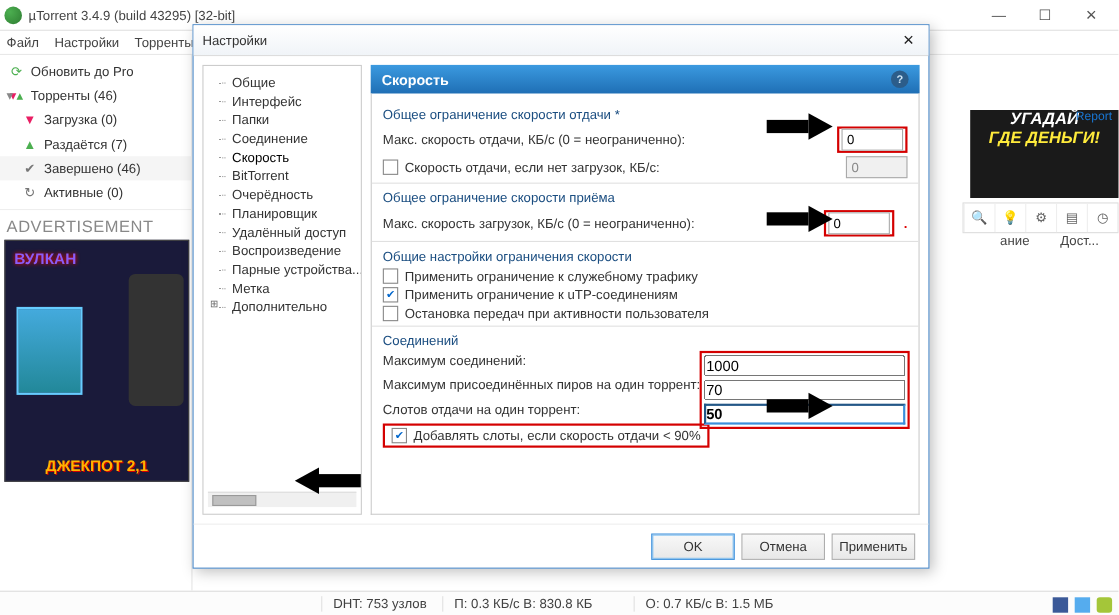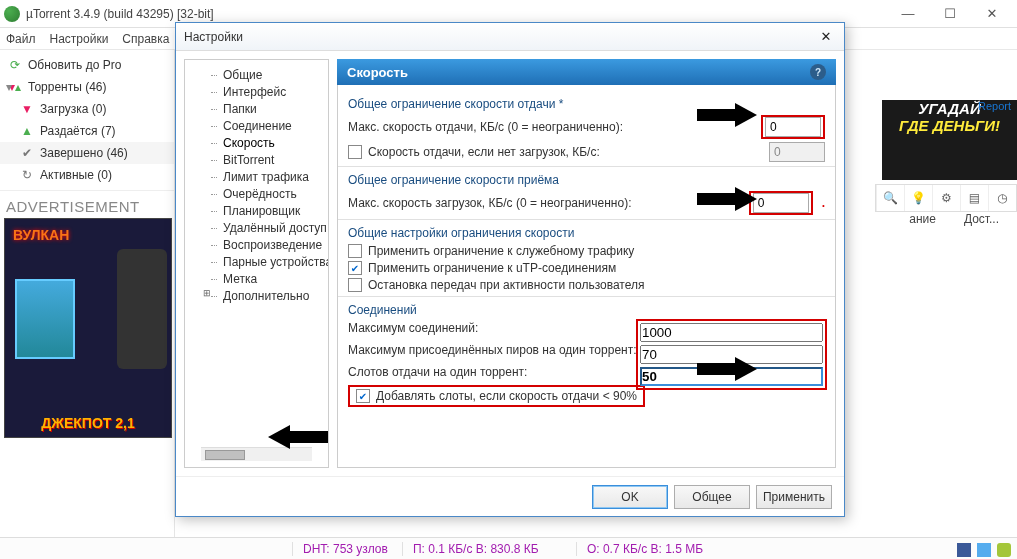--- a/index.html
+++ b/index.html
@@ -23,21 +23,21 @@
 .side-item .expand-icon { position:absolute; left:4px; width:10px; text-align:center; color:#888; }
 .side-item.selected { background: #f5f5f5; }
 .si-icon { width: 14px; height: 14px; display: inline-flex; align-items: center; justify-content: center; }
 .dl-arrow { color: #e91e63; }
 .up-arrow { color: #4caf50; }
 .check-icon { color: #777; }
 .refresh-icon { color: #777; }
 
 .ad-label { font-size: 15px; color: #888; padding: 3px 6px; letter-spacing: 0.5px; }
 .ad-box { width: 168px; height: 220px; margin-left: 4px; background: #1a1a3a; border: 1px solid #444; position: relative; overflow: hidden; }
-.ad-logo { position:absolute; top:8px; left:8px; color:#f97316; font-weight:bold; font-size:14px; text-shadow:0 0 4px #ff0000; }
+.ad-logo { position:absolute; top:8px; left:8px; color:#8b5cf6; font-weight:bold; font-size:14px; text-shadow:0 0 4px #ff0000; }
 .ad-char { position:absolute; right:4px; top:30px; width:50px; height:120px; background:#333; border-radius:6px; }
 .ad-safe { position:absolute; left:10px; top:60px; width:60px; height:80px; background:linear-gradient(#4ad,#289); border:2px solid #6cf; }
 .ad-jack { position:absolute; bottom:6px; left:0; right:0; text-align:center; color:#ffb300; font-weight:bold; font-size:14px; text-shadow:1px 1px 0 #c00; }
 
 .content { flex: 1; position: relative; }
 
 
 .right-ad { position: absolute; right: 0; top: 50px; width: 135px; height: 80px; background: #1a1a1a; display:flex; flex-direction:column; align-items:center; justify-content:flex-start; color:#fff; font-weight:bold; font-size:15px; font-style:italic; }
 .right-ad div:last-child { color:#ffeb3b; }
 
@@ -49,21 +49,21 @@
 
 
 .tabs-row { position:absolute; right:0; top:162px; display:flex; gap:28px; padding-right:18px; font-size:12px; color:#444; }
 
 
 .dialog { position: absolute; left: 175px; top: 22px; width: 670px; height: 495px; background: #fff; border: 1px solid #4a88c7; box-shadow: 3px 3px 12px rgba(0,0,0,0.25); z-index: 5; }
 .dlg-title { height: 28px; background: linear-gradient(#fff,#f0f4f8); border-bottom: 1px solid #ddd; display: flex; align-items: center; padding: 0 8px; font-size: 12px; }
 .dlg-title .t { flex:1; }
 .dlg-close { width:20px; height:20px; display:flex; align-items:center; justify-content:center; color:#222; font-size:13px; }
 .dlg-body { display: flex; height: calc(100% - 28px - 40px); padding: 8px; gap: 8px; }
-.dlg-tree { width: 145px; border: 1px solid #ccc; background: #fff; padding: 6px 16px; overflow: hidden; position:relative; display:flex; flex-direction:column; }
+.dlg-tree { width: 145px; border: 1px solid #ccc; background: #fff; padding: 6px 4px; overflow: hidden; position:relative; display:flex; flex-direction:column; }
 .dlg-tree ul { list-style: none; flex:1; }
 .dlg-tree li { font-size: 12px; padding: 1.5px 0 1.5px 22px; position: relative; white-space: nowrap; cursor: default; }
 .dlg-tree li::before { content: ""; position: absolute; left: 10px; top: 50%; width: 6px; border-top: 1px dotted #999; }
 .dlg-tree li.sel { color: #000; }
 .dlg-tree li.exp::after { content:"⊞"; position:absolute; left:2px; top:1px; font-size:9px; color:#666; }
 .dlg-tree .hscroll { height:14px; background:#f0f0f0; border-top:1px solid #ddd; display:flex; align-items:center; }
 .dlg-tree .hscroll .thumb { width:40px; height:10px; background:#c0c0c0; margin-left:4px; border:1px solid #999; }
 
 .dlg-right { flex: 1; display: flex; flex-direction: column; }
 .dlg-hdr { height: 26px; background: linear-gradient(#3b9ae0,#1f6fb5); color: #fff; font-weight: bold; display: flex; align-items: center; padding: 0 10px; font-size: 13px; }
@@ -83,21 +83,21 @@
 .arrow { position: absolute; width: 60px; height: 24px; z-index: 6; }
 .arrow .shaft { position:absolute; left:0; top:6px; width:38px; height:12px; background:#000; }
 .arrow .head { position:absolute; right:0; top:0; width:0; height:0; border-top:12px solid transparent; border-bottom:12px solid transparent; border-left:22px solid #000; }
 .arrow.mirror { transform: scaleX(-1); }
 
 .dlg-btns { height: 40px; display: flex; align-items: center; justify-content: flex-end; gap: 6px; padding: 0 12px; border-top:1px solid #eee; }
 .btn { min-width: 76px; height: 24px; border: 1px solid #adadad; background: linear-gradient(#f8f8f8,#e8e8e8); font-size: 12px; display:flex; align-items:center; justify-content:center; cursor:default; }
 .btn.def { border-color:#3a8edb; box-shadow:0 0 0 1px #8ec7f2 inset; }
 
 
-.statusbar { position:absolute; left:0; right:0; bottom:0; height:22px; border-top:1px solid #ddd; display:flex; align-items:center; font-size:12px; color:#a21caf; padding:0 8px; gap:4px; background:#fcfcfc; }
+.statusbar { position:absolute; left:0; right:0; bottom:0; height:22px; border-top:1px solid #ddd; display:flex; align-items:center; font-size:12px; color:#404040; padding:0 8px; gap:4px; background:#fcfcfc; }
 .statusbar .seg { padding:0 10px; border-left:1px solid #e0e0e0; }
 .statusbar .seg:first-child { border-left:none; flex:0 0 280px; }
 .sb-icons { position:absolute; right:6px; bottom:2px; display:flex; gap:6px; }
 .sb-icons span { width:14px; height:14px; display:inline-block; }
 .sb-f { background:#3b5998; }
 .sb-t { background:#55acee; }
 .sb-a { background:#a4c639; border-radius:3px; }
 
 </style>
 </head>
@@ -107,21 +107,21 @@
   <div class="app-icon"></div>
   <div class="title">µTorrent 3.4.9  (build 43295) [32-bit]</div>
   <div class="win-btn">—</div>
   <div class="win-btn">☐</div>
   <div class="win-btn">✕</div>
 </div>
 
 <div class="menubar">
   <span>Файл</span>
   <span>Настройки</span>
-  <span>Справка</span>
+  <span>Торренты</span>
 </div>
 
 <div class="main">
 
   <div class="sidebar">
     <div class="side-item top">
       <span class="si-icon" style="color:#4caf50">⟳</span>
       <span>Обновить до Pro</span>
     </div>
     <div class="side-item top">
@@ -186,21 +186,20 @@
   </div>
   <div class="dlg-body">
     <div class="dlg-tree">
       <ul>
         <li>Общие</li>
         <li>Интерфейс</li>
         <li>Папки</li>
         <li>Соединение</li>
         <li class="sel">Скорость</li>
         <li>BitTorrent</li>
-        <li>Лимит трафика</li>
         <li>Очерёдность</li>
         <li>Планировщик</li>
         <li>Удалённый доступ</li>
         <li>Воспроизведение</li>
         <li>Парные устройства...</li>
         <li>Метка</li>
         <li class="exp">Дополнительно</li>
       </ul>
       <div class="hscroll">
           <div class="thumb"></div>
@@ -285,28 +284,28 @@
           </div>
         <div class="arrow mirror" style="top:340px; left:-70px; right:auto">
             <div class="shaft"></div>
             <div class="head"></div>
           </div>
       </div>
     </div>
   </div>
   <div class="dlg-btns">
     <div class="btn def">OK</div>
-    <div class="btn">Общее</div>
+    <div class="btn">Отмена</div>
     <div class="btn">Применить</div>
   </div>
 </div>
 
 <div class="statusbar">
   <div class="seg"></div>
   <div class="seg">DHT: 753 узлов</div>
-  <div class="seg" style="flex:0 0 170px">П: 0.1 КБ/с В: 830.8 КБ</div>
+  <div class="seg" style="flex:0 0 170px">П: 0.3 КБ/с В: 830.8 КБ</div>
   <div class="seg" style="flex:0 0 170px">О: 0.7 КБ/с В: 1.5 МБ</div>
   <div class="sb-icons">
     <span class="sb-f"></span>
     <span class="sb-t"></span>
     <span class="sb-a"></span>
   </div>
 </div>
 
 </body></html>

